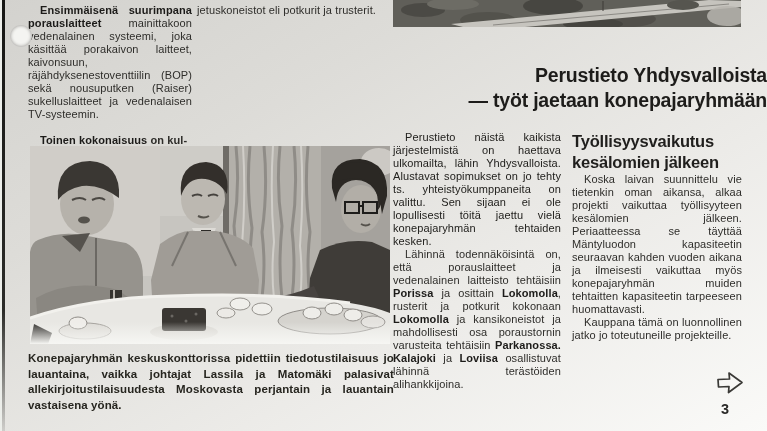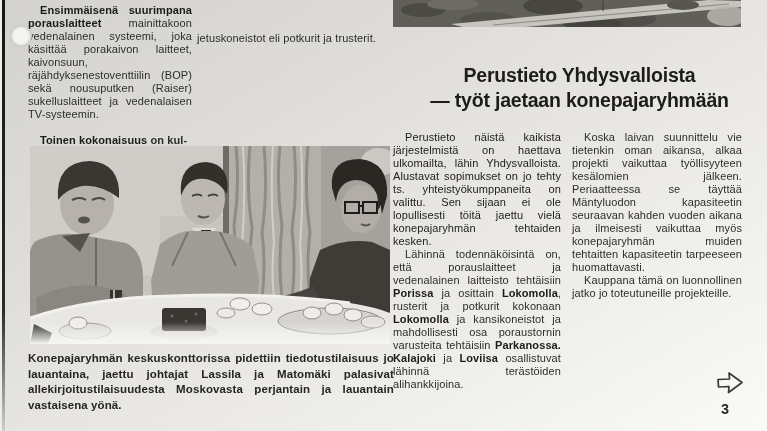--- a/index.html
+++ b/index.html
@@ -13,26 +13,26 @@
     background:linear-gradient(#161614,#2b2b28 72%,rgba(43,43,40,.12));}
   .hole{position:absolute;left:11px;top:26px;width:20px;height:20px;border-radius:50%;
     background:#f4f4f1;box-shadow:inset 0 0 3px #b5b4b1,0 0 0 1px #c8c7c4;z-index:6;}
   .col{position:absolute;font-size:11px;line-height:13px;text-align:justify;
     color:#2e2d2a;letter-spacing:.1px;overflow-wrap:break-word;}
   .col p{margin:0;}
   .col b{color:#1c1b19;}
   .indent{text-indent:12px;}
   .gap-top{margin-top:13px !important;font-weight:bold;}
   #col1{left:28px;top:4px;width:164px;}
-  #col2{left:197px;top:4px;width:194px;margin-top:28px;}
+  #col2{left:197px;top:4px;width:194px;}
   #midcol{left:393px;top:131px;width:168px;}
   #rightcol{left:572px;top:131px;width:170px;}
   .strong{font-weight:normal;color:#22211e;}
   .headline{position:absolute;left:392px;top:63px;width:375px;font-size:19.5px;
-    font-weight:bold;line-height:25px;color:#1d1c1a;letter-spacing:-.2px;text-align:center;}
+    font-weight:bold;line-height:25px;color:#1d1c1a;letter-spacing:-.2px;text-align:right;}
   .subhead{font-size:16.5px;font-weight:bold;line-height:21px;color:#201f1d;
     margin:0 0 10px 0;text-align:left;letter-spacing:-.2px;text-indent:0;}
   .caption{position:absolute;left:28px;top:351px;width:366px;font-size:11.5px;
     font-weight:bold;line-height:15.5px;color:#26251f;text-align:justify;letter-spacing:.1px;}
   .photo{position:absolute;display:block;}
   #photo-top{left:393px;top:0;}
   #photo-main{left:30px;top:146px;}
   .arrow{position:absolute;left:714px;top:369px;width:32px;height:28px;}
   .pagenum{position:absolute;left:721px;top:401px;font-size:14.5px;font-weight:bold;color:#2a2927;}
 </style>
@@ -71,20 +71,21 @@
   <div>Perustieto Yhdysvalloista</div>
   <div>— työt jaetaan konepajaryhmään</div>
 </div>
 
 <div class="col" id="midcol">
   <p class="indent strong">Perustieto näistä kaikista järjestelmistä on haettava ulkomailta, lähin Yhdysvalloista. Alustavat sopimukset on jo tehty ts. yhteistyökumppaneita on valittu. Sen sijaan ei ole lopullisesti töitä jaettu vielä konepajaryhmän tehtaiden kesken.</p>
   <p class="indent"><span>Lähinnä todennäköisintä on, että porauslaitteet ja vedenalainen laitteisto tehtäisiin </span><b>Porissa</b><span> ja osittain </span><b>Lokomolla</b><span>, rusterit ja potkurit kokonaan </span><b>Lokomolla</b><span> ja kansikoneistot ja mahdollisesti osa poraustornin varusteita tehtäisiin </span><b>Parkanossa. Kalajoki</b><span> ja </span><b>Loviisa</b><span> osallistuvat lähinnä terästöiden alihankkijoina.</span></p>
 </div>
 
 <div class="col" id="rightcol">
+  <p class="subhead">Työllisyysvaikutus kesälomien jälkeen</p>
   <p class="indent">Koska laivan suunnittelu vie tietenkin oman aikansa, alkaa projekti vaikuttaa työllisyyteen kesälomien jälkeen. Periaatteessa se täyttää Mäntyluodon kapasiteetin seuraavan kahden vuoden aikana ja ilmeisesti vaikuttaa myös konepajaryhmän muiden tehtaitten kapasiteetin tarpeeseen huomattavasti.</p>
   <p class="indent">Kauppana tämä on luonnollinen jatko jo toteutuneille projekteille.</p>
 </div>
 
 <svg class="photo" id="photo-main" width="360" height="198" viewBox="0 0 360 198">
   <defs>
     <linearGradient id="fadeB" x1="0" y1="0" x2="0" y2="1">
       <stop offset="0" stop-color="#f6f6f3" stop-opacity="0"></stop>
       <stop offset="1" stop-color="#f6f6f3" stop-opacity="1"></stop>
     </linearGradient>
@@ -161,19 +162,19 @@
   <ellipse cx="196" cy="167" rx="9" ry="5" fill="#eceae6" stroke="#95928d" stroke-width="1"></ellipse>
   <ellipse cx="300" cy="175" rx="52" ry="13" fill="#d5d3ce" stroke="#8f8c88" stroke-width="1"></ellipse>
   <ellipse cx="282" cy="167" rx="9" ry="6" fill="#eeede9" stroke="#908d88" stroke-width="1"></ellipse>
   <ellipse cx="304" cy="163" rx="9" ry="6" fill="#eeede9" stroke="#908d88" stroke-width="1"></ellipse>
   <ellipse cx="323" cy="169" rx="9" ry="6" fill="#eeede9" stroke="#908d88" stroke-width="1"></ellipse>
   <ellipse cx="343" cy="176" rx="12" ry="6" fill="#e4e2de" stroke="#9b9894" stroke-width="1"></ellipse>
   <path d="M0 198 L4 178 L22 187 L18 198 Z" fill="#2f2d2a"></path>
   <rect x="0" y="176" width="360" height="22" fill="url(#fadeB)"></rect>
 </svg>
 
-<div class="caption">Konepajaryhmän keskuskonttorissa pidettiin tiedotustilaisuus jo lauantaina, jaettu johtajat Lassila ja Matomäki palasivat allekirjoitustilaisuudesta Moskovasta perjantain ja lauantain vastaisena yönä.</div>
+<div class="caption">Konepajaryhmän keskuskonttorissa pidettiin tiedotustilaisuus jo lauantaina, vaikka johtajat Lassila ja Matomäki palasivat allekirjoitustilaisuudesta Moskovasta perjantain ja lauantain vastaisena yönä.</div>
 
 <svg class="arrow" viewBox="0 0 32 28">
   <path d="M4 10.5 L15.5 10 L15 4 L28 13.5 L14.5 23.5 L15 17.5 L4.5 18 Z" fill="none" stroke="#3a3936" stroke-width="1.7" stroke-linejoin="round"></path>
 </svg>
 
 <div class="pagenum">3</div>
 
 </body></html>

